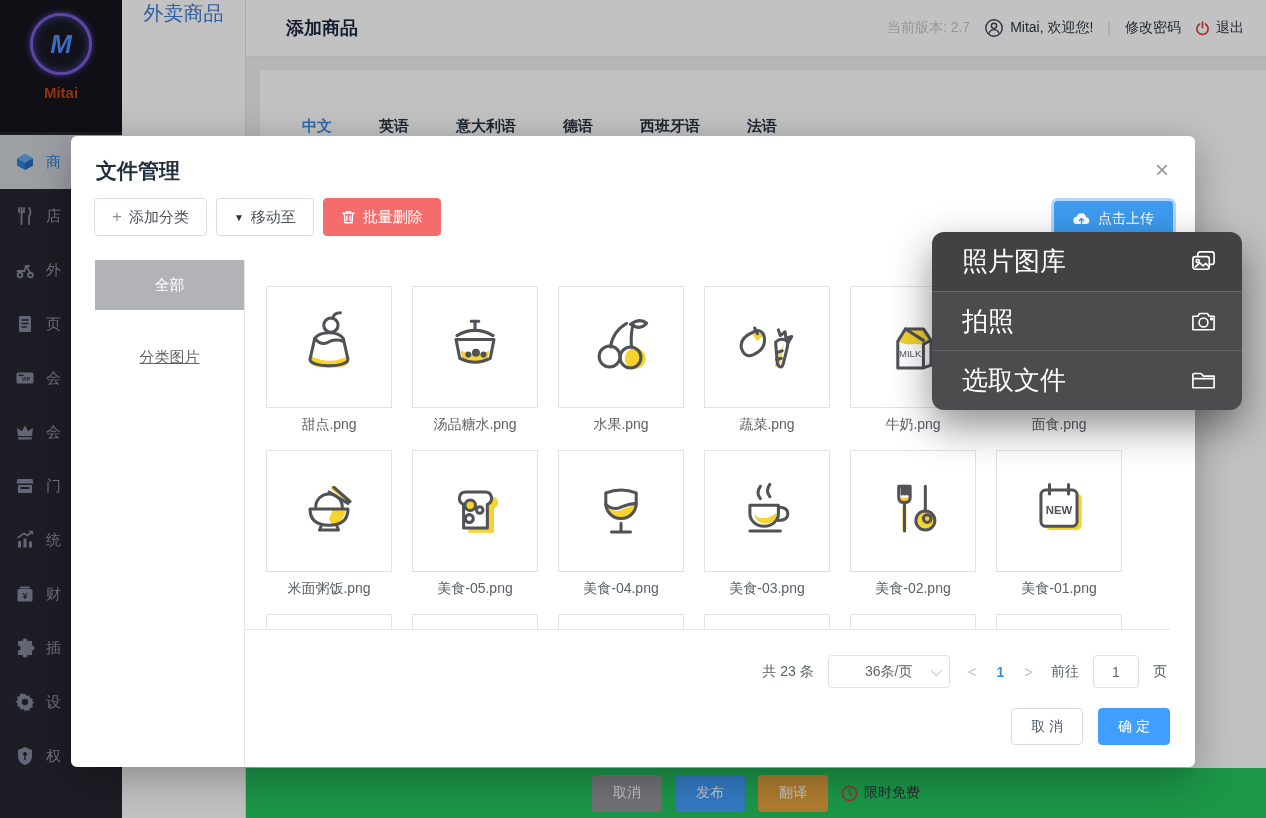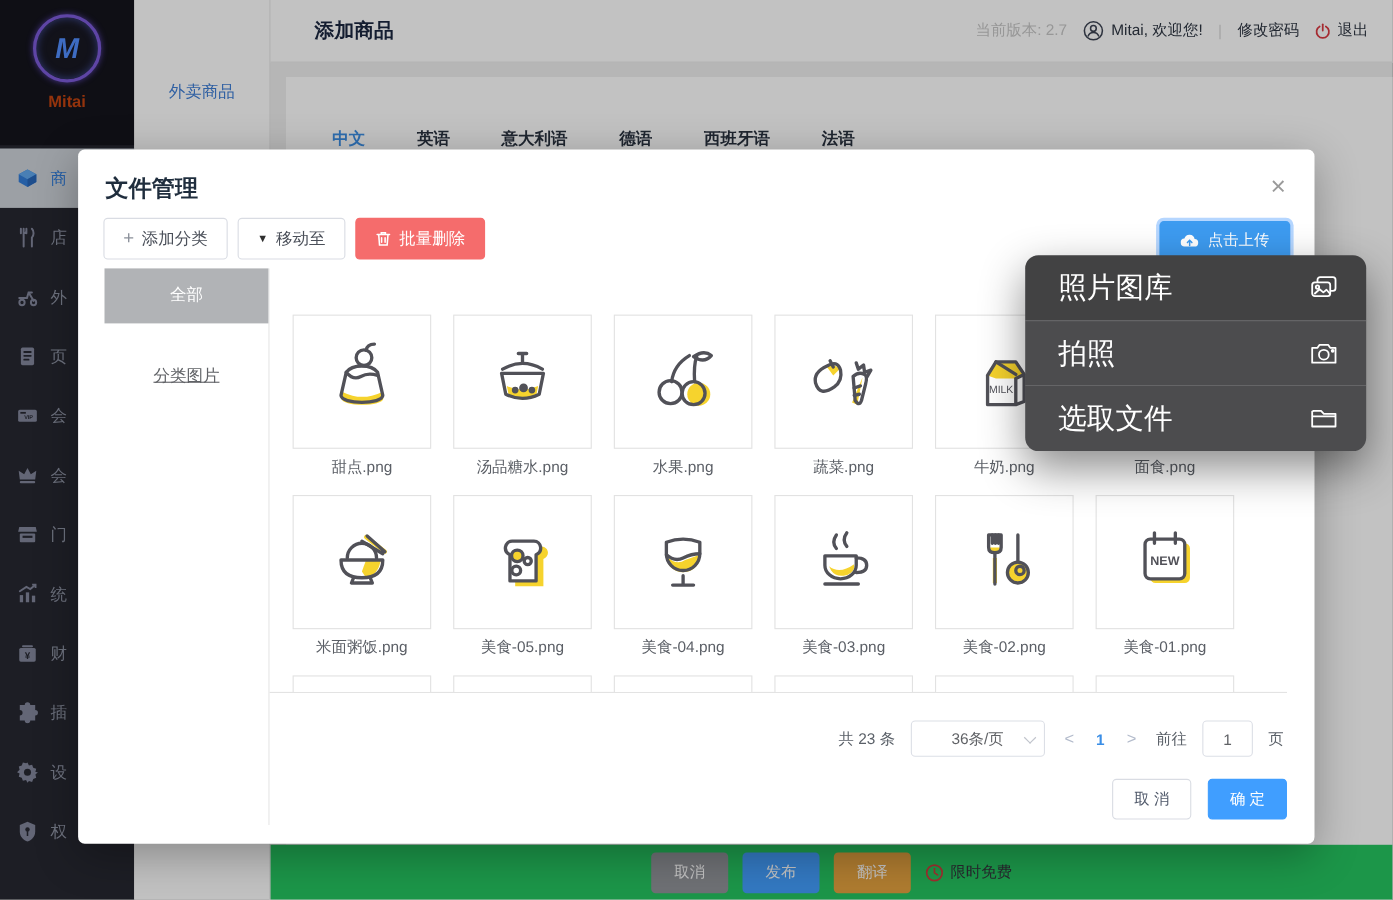--- a/index.html
+++ b/index.html
@@ -17,21 +17,21 @@
   .logo-text { margin-top:9px; color:#c2410c; font-size:15px; font-weight:bold; }
   .side-menu { padding-top:3px; }
   .side-item { height:54px; display:flex; align-items:center; padding-left:15px; gap:11px;
     color:#8d93a3; font-size:15px; white-space:nowrap; cursor:pointer; }
   .side-item.active { background:#ccd2d9; color:#2f7bd8; }
   .side-item svg { flex:0 0 auto; }
 
   
   .subnav { position:absolute; left:122px; top:0; width:124px; height:818px; background:#ffffff;
     border-right:1px solid #e2e2e2; z-index:1; }
-  .subnav-item { margin-top:74px; text-align:center; color:#3a7bd5; font-size:15px; cursor:pointer; }
+  .subnav-item { text-align:center; color:#3a7bd5; font-size:20px; cursor:pointer; }
 
   
   .main { position:absolute; left:246px; top:0; right:0; bottom:0; background:#efefef; z-index:1; }
   .topbar { height:57px; background:#fff; border-bottom:1px solid #e8e8e8; display:flex;
     align-items:center; justify-content:space-between; padding:0 22px 0 40px; }
   .topbar h1 { font-size:18px; color:#17233d; font-weight:bold; }
   .topbar-right { display:flex; align-items:center; gap:14px; font-size:14px; color:#2a323f; }
   .version { color:#c6c6c6; }
   .welcome-wrap, .logout-wrap { display:flex; align-items:center; gap:6px; }
   .tb-divider { color:#d8d8d8; }
@@ -60,21 +60,21 @@
   .m-toolbar { position:absolute; left:23px; top:62px; display:flex; gap:9px; }
   .m-btn { height:38px; border-radius:4px; font-size:15px; display:flex; align-items:center; gap:7px;
     padding:0 17px; cursor:pointer; border:1px solid #d9dce3; background:#fff; color:#4a4f59; font-family:inherit; }
   .m-btn .plus { color:#8c919b; font-size:17px; }
   .m-btn .caret { font-size:10px; color:#2f2f2f; }
   .m-btn.danger { background:#f56c6c; border-color:#f56c6c; color:#fff; }
   .m-upload { position:absolute; right:22px; top:65px; height:35px; background:#3d9bf0; color:#fff;
     border:none; border-radius:4px; padding:0 19px; font-size:14px; display:flex; align-items:center; gap:8px;
     box-shadow:0 0 0 3px rgba(90,165,255,.45); cursor:pointer; font-family:inherit; }
 
-  .m-cats { position:absolute; left:24px; top:108px; width:150px; height:506px; border-right:1px solid #e6e6e6; }
+  .m-cats { position:absolute; left:24px; top:124px; width:150px; height:506px; border-right:1px solid #e6e6e6; }
   .cat-item { font-size:15px; text-align:center; color:#606266; cursor:pointer; }
   .cat-item.active { height:50px; line-height:50px; background:#b1b3b6; color:#fff; }
   .cat-item.plain { margin-top:38px;text-decoration:underline; }
 
   .m-grid { position:absolute; left:174px; top:124px; right:25px; height:370px; border-bottom:1px solid #e3e3e3;
     padding:26px 0 0 21px; overflow:hidden; }
   .grid { display:grid; grid-template-columns:repeat(6,126px); column-gap:20px; row-gap:18px; }
   .file-card { width:126px; cursor:pointer; }
   .thumb { width:126px; height:122px; border:1px solid #e2e2e2; background:#fff;
     display:flex; align-items:center; justify-content:center; }

